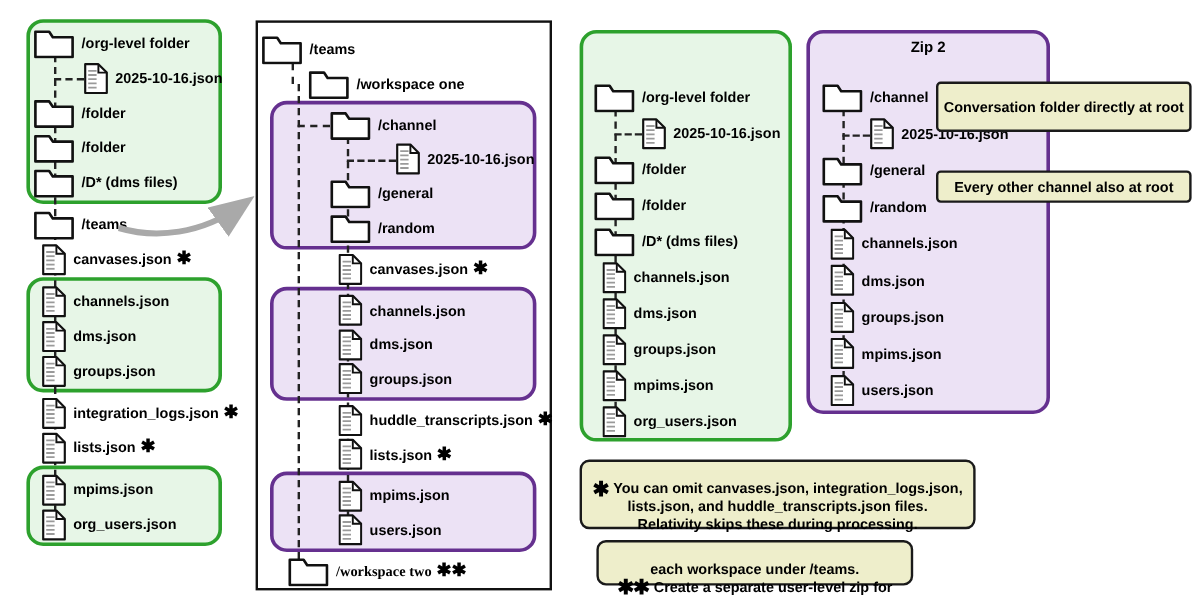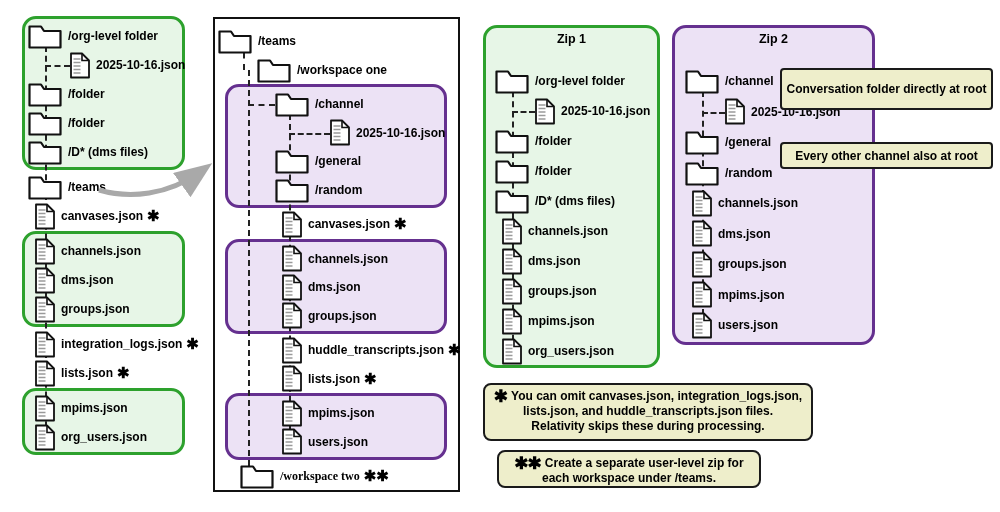--- a/index.html
+++ b/index.html
@@ -15,34 +15,33 @@
   .row{position:absolute;z-index:2;height:28px;display:flex;align-items:center;white-space:nowrap;}
   .row svg{flex:0 0 auto;}
   .lbl{margin-left:6px;font-size:12px;}
   .star{margin-left:4px;font-size:15px;line-height:10px;}
   .zip-title{position:absolute;z-index:2;text-align:center;font-size:12.5px;line-height:15px;}
   .callout{position:absolute;z-index:4;background:var(--note-fill);border:2px solid #1a1a1a;
            border-radius:4px;font-size:12px;display:flex;align-items:center;justify-content:center;
            box-sizing:border-box;}
   .note{position:absolute;z-index:4;background:var(--note-fill);border:2px solid #1a1a1a;
         border-radius:8px;font-size:12px;line-height:15px;text-align:center;
-        box-sizing:border-box;padding:4px 8px;}
+        box-sizing:border-box;padding:15px 8px;}
   .note .star-big{font-size:17px;margin-right:4px;vertical-align:-2px;letter-spacing:-1px;}
 </style>
 </head>
 <body>
 
 <div id="canvas" style="--green-border: #2da12d; --green-fill: #e7f6e7; --purple-border: #65308f; --purple-fill: #ece2f5; --note-fill: #eeeecb; --line-color: #222222;">
 
   <div class="blackbox" style="left:213px;top:17px;width:247px;height:475px;"></div>
   <div class="gbox" style="left:483px;top:25px;width:177px;height:343px;"></div>
   <div class="pbox" style="left:672px;top:25px;width:203px;height:320px;"></div>
 
   <div class="zip-title" style="left:483px;top:32px;width:177px;">
-    <div>Zip 1</div>
   </div>
   <div class="zip-title" style="left:672px;top:32px;width:203px;">
     <div>Zip 2</div>
   </div>
 
   <div id="tree-source">
       <div class="gbox" style="left: 22px; top: 16px; width: 163px; height: 154px;"></div>
       <div class="gbox" style="left: 22px; top: 231px; width: 163px; height: 96px;"></div>
       <div class="gbox" style="left: 22px; top: 388px; width: 163px; height: 67px;"></div>
       <div class="vline" style="left: 45px; top: 36px; height: 401px;"></div>
@@ -617,16 +616,16 @@
   <div class="callout" style="left:780px;top:142px;width:213px;height:27px;">
     <span>Every other channel also at root</span>
   </div>
 
   <div class="note" id="note-0" style="left:483px;top:383px;width:330px;height:58px;">
       <div><span class="star-big">✱</span>You can omit canvases.json, integration_logs.json,</div>
       <div>lists.json, and huddle_transcripts.json files.</div>
       <div>Relativity skips these during processing.</div>
     </div>
   <div class="note" id="note-1" style="left:497px;top:450px;width:264px;height:38px;">
+      <div>each workspace under /teams.</div>
       <div><span class="star-big">✱✱</span>Create a separate user-level zip for</div>
-      <div>each workspace under /teams.</div>
     </div>
 </div>
 
 </body></html>

